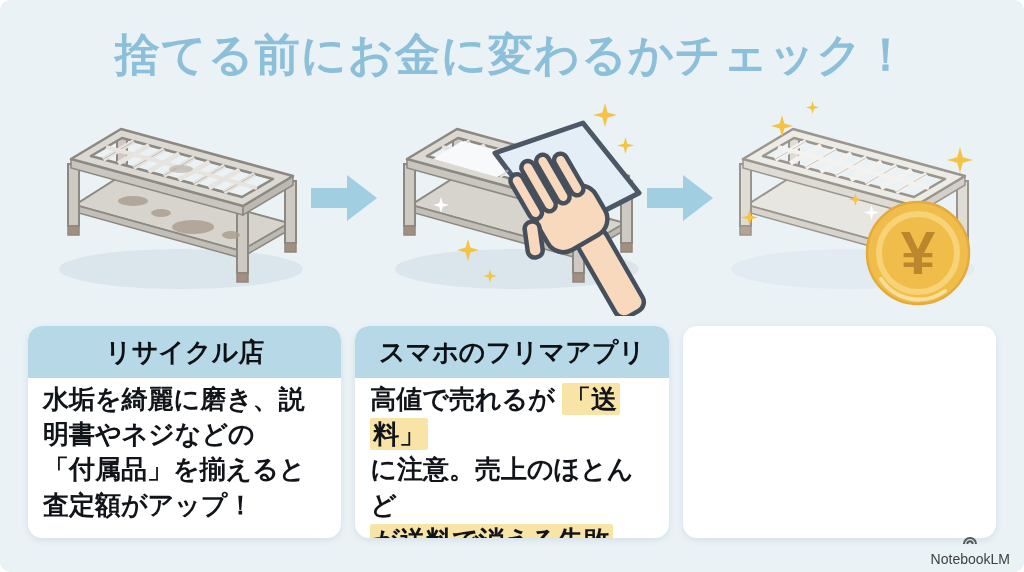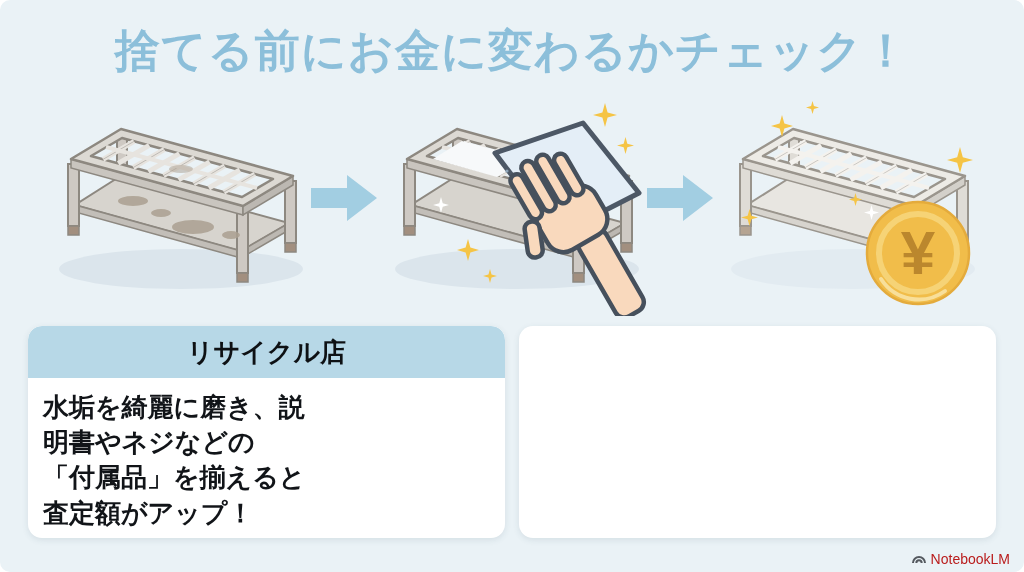--- a/index.html
+++ b/index.html
@@ -11,21 +11,20 @@
     background:var(--bg,#eaf2f6);
     border-radius:10px; overflow:hidden;
   }
 
   
   .title {
     margin-top:26px; text-align:center;
     font-size:45px; font-weight:800; letter-spacing:1px;
     color:var(--title-color,#8cbfda);
     line-height:1.3;
-    font-family:Liberation Mono, monospace;
   }
 
   
   .steps-row {
     margin-top:16px;
     display:flex; justify-content:center; align-items:flex-start;
   }
   .step-svg { width:270px; height:215px; display:block; }
   .arrow-svg { width:66px; height:50px; margin-top:72px; flex:0 0 auto; }
 
@@ -49,34 +48,34 @@
     flex:1 1 0; background:#fff; border-radius:14px;
     box-shadow:0 2px 6px rgba(60,90,110,.12);
     display:flex; flex-direction:column; overflow:hidden;
   }
   .card-header {
     background:var(--header-bg,#b7d8e7);
     text-align:center; font-size:26px; font-weight:800; color:#0e1114;
     padding:9px 4px 8px; border-radius:14px 14px 0 0;
   }
   .card-body {
-    padding:12px 15px; font-size:26px; font-weight:800; color:#111418;
+    padding:4px 15px; font-size:26px; font-weight:800; color:#111418;
     line-height:1.36; white-space:pre-line;
   }
   .card-body mark {
     background:var(--highlight,#f7e4a6); color:inherit;
     padding:1px 3px; border-radius:2px;
     -webkit-box-decoration-break:clone; box-decoration-break:clone;
   }
 
   
   .watermark {
     position:absolute; right:14px; bottom:5px;
     display:flex; align-items:center; gap:4px;
-    color:#b91c1c; font-size:14px; font-weight:500;
+    color:#404040; font-size:14px; font-weight:500;flex-direction:column;
   }
   .watermark svg { width:16px; height:14px; display:block; }
 </style>
 </head>
 <body>
 
 <div class="canvas">
 
   <svg width="0" height="0" style="position:absolute" aria-hidden="true">
     <defs>
@@ -204,20 +203,26 @@
 
   <div class="cards-row">
     <div class="card">
       <div class="card-header">リサイクル店</div>
       <div class="card-body"><span>水垢を綺麗に磨き、説
 明書やネジなどの
 「付属品」を揃えると
 査定額がアップ！</span></div>
     </div>
 
+    <div class="card">
+      <div class="card-header">スマホのフリマアプリ</div>
+      <div class="card-body"><span>高値で売れるが </span><mark>「送料」</mark><span>
+に注意。売上のほとんど
+</span><mark>が送料で消える失敗も。</mark></div>
+    </div>
 
     <div class="card">
     </div>
   </div>
 
   <div class="watermark">
     <svg viewBox="0 0 24 20">
       <path d="M3,16 A9,9 0 0 1 21,16" fill="none" stroke="#54595f" stroke-width="3"></path>
       <path d="M8,16 A4,4 0 0 1 16,16" fill="none" stroke="#54595f" stroke-width="3"></path>
     </svg>

